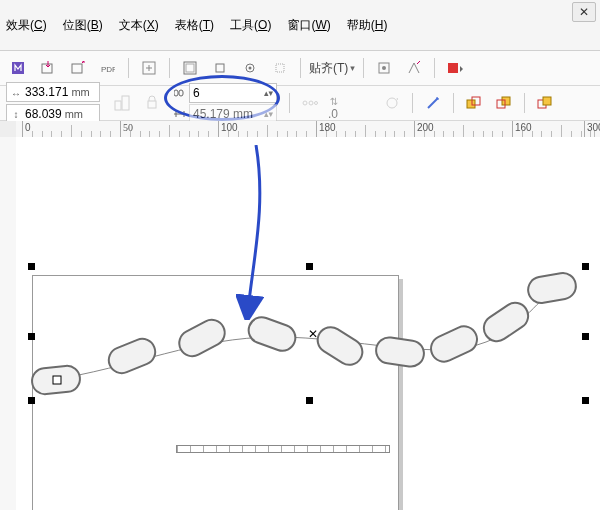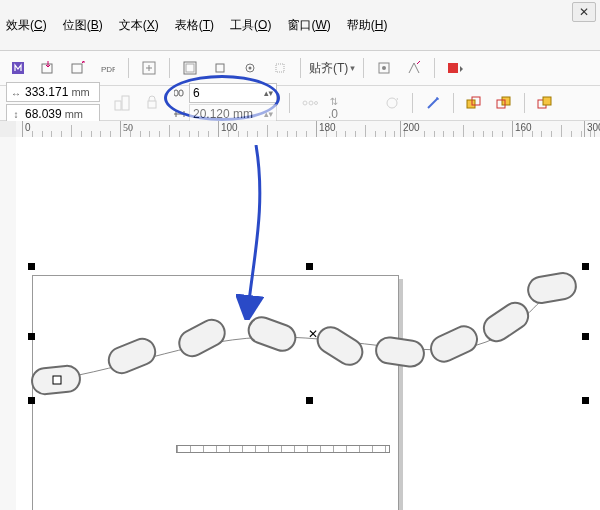--- a/index.html
+++ b/index.html
@@ -193,21 +193,21 @@
         <span class="chev">▴▾</span>
       </div>
     </div>
     <div class="row">
       <span class="tiny-icon">
           <svg width="12" height="8">
             <path d="M0 4 h12 M2 1 v6 M10 1 v6" stroke="#666"></path>
           </svg>
         </span>
       <div class="fld" style="opacity:.55">
-        <span>20.120 mm</span>
+        <span>45.179 mm</span>
         <span class="chev">▴▾</span>
       </div>
     </div>
   </div>
 
   <div class="sep"></div>
   <div class="btn disabled">
       <svg width="16" height="14">
         <circle cx="3" cy="7" r="2" fill="none" stroke="#888"></circle>
         <circle cx="9" cy="7" r="2" fill="none" stroke="#888"></circle>
@@ -301,21 +301,21 @@
       </div>
       <div style="position: absolute; left: 309.8px; top: 10px; bottom: 0px; border-left: 1px solid rgb(187, 187, 187);"></div>
       <div style="position: absolute; left: 319.6px; top: 10px; bottom: 0px; border-left: 1px solid rgb(187, 187, 187);"></div>
       <div style="position: absolute; left: 329.4px; top: 10px; bottom: 0px; border-left: 1px solid rgb(187, 187, 187);"></div>
       <div style="position: absolute; left: 339.2px; top: 10px; bottom: 0px; border-left: 1px solid rgb(187, 187, 187);"></div>
       <div style="position: absolute; left: 349px; top: 4px; bottom: 0px; border-left: 1px solid rgb(187, 187, 187);"></div>
       <div style="position: absolute; left: 358.8px; top: 10px; bottom: 0px; border-left: 1px solid rgb(187, 187, 187);"></div>
       <div style="position: absolute; left: 368.6px; top: 10px; bottom: 0px; border-left: 1px solid rgb(187, 187, 187);"></div>
       <div style="position: absolute; left: 378.4px; top: 10px; bottom: 0px; border-left: 1px solid rgb(187, 187, 187);"></div>
       <div style="position: absolute; left: 388.2px; top: 10px; bottom: 0px; border-left: 1px solid rgb(187, 187, 187);"></div>
-      <div class="tick" style="left: 384px;">
+      <div class="tick" style="left: 398px;">
         <span class="lbl">200</span>
       </div>
       <div style="position: absolute; left: 407.8px; top: 10px; bottom: 0px; border-left: 1px solid rgb(187, 187, 187);"></div>
       <div style="position: absolute; left: 417.6px; top: 10px; bottom: 0px; border-left: 1px solid rgb(187, 187, 187);"></div>
       <div style="position: absolute; left: 427.4px; top: 10px; bottom: 0px; border-left: 1px solid rgb(187, 187, 187);"></div>
       <div style="position: absolute; left: 437.2px; top: 10px; bottom: 0px; border-left: 1px solid rgb(187, 187, 187);"></div>
       <div style="position: absolute; left: 447px; top: 4px; bottom: 0px; border-left: 1px solid rgb(187, 187, 187);"></div>
       <div style="position: absolute; left: 456.8px; top: 10px; bottom: 0px; border-left: 1px solid rgb(187, 187, 187);"></div>
       <div style="position: absolute; left: 466.6px; top: 10px; bottom: 0px; border-left: 1px solid rgb(187, 187, 187);"></div>
       <div style="position: absolute; left: 476.4px; top: 10px; bottom: 0px; border-left: 1px solid rgb(187, 187, 187);"></div>

